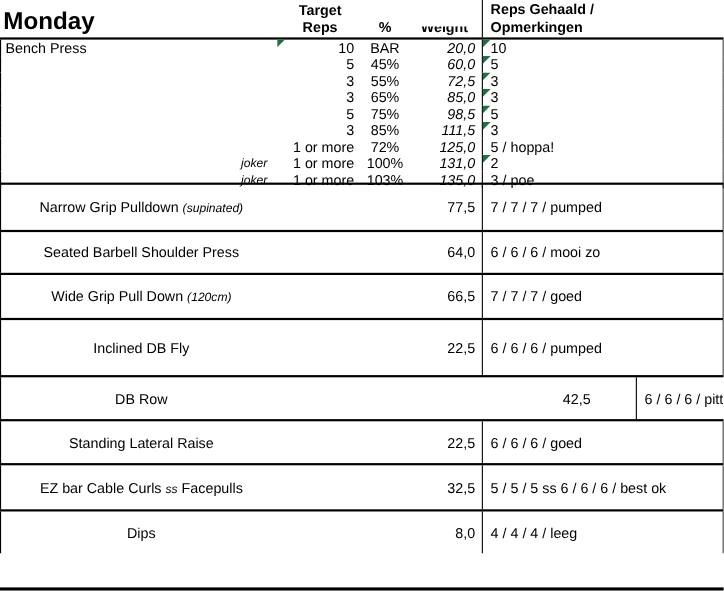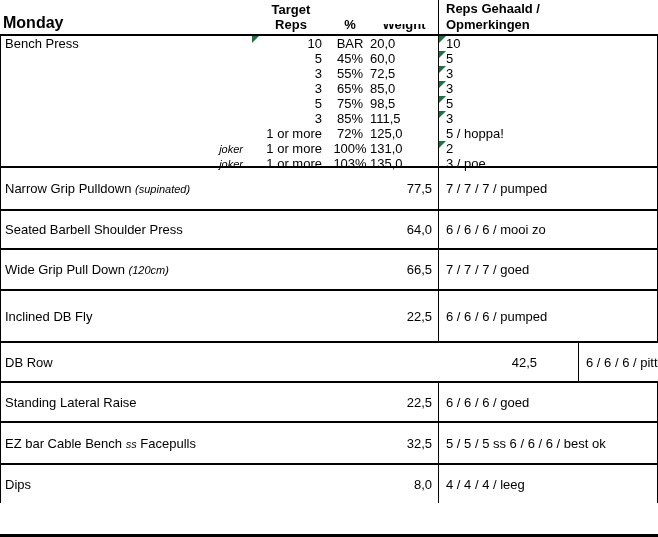--- a/index.html
+++ b/index.html
@@ -7,40 +7,40 @@
     width:658px;height:537px;box-sizing:border-box;position:relative;overflow:hidden;
     background:#fff;color:#000;
     font-family:"Liberation Sans","DejaVu Sans",sans-serif;font-size:13px;
     border-bottom:3px solid #000;
   }
   .row{display:grid;grid-template-columns:252px 78px 40px 68px 220px;}
   .cell{box-sizing:border-box;display:flex;align-items:center;overflow:hidden;white-space:nowrap;}
   
   .header{height:36px;border-bottom:2px solid #000;box-sizing:border-box;}
   .header .cell{font-weight:bold;}
-  .cell.day{align-items:flex-end;padding:0 0 2px 3px;font-size:16px;}
+  .cell.day{align-items:flex-end;padding:0 0 2px 3px;font-size:22px;}
   .cell.tgt-h{flex-direction:column;justify-content:flex-end;align-items:center;line-height:15px;padding-bottom:2px;}
   .cell.pct-h{align-items:flex-end;justify-content:center;padding-bottom:2px;}
   .cell.wgt-h{align-items:flex-end;justify-content:center;padding-bottom:2px;margin-top:24px;}
   .cell.notes{border-left:1px solid #000;padding-left:7px;position:relative;}
   .cell.notes-h{flex-direction:column;justify-content:flex-start;align-items:flex-start;line-height:16px;padding-top:1px;}
   
   .bodyrow .cell:first-child{border-left:1px solid #000;}
   .bodyrow .cell.notes{border-right:1px solid #000;}
   
   #bench-rows{height:132px;border-bottom:2px solid #000;box-sizing:border-box;display:grid;grid-auto-rows:1fr;}
   .set .cell.name{justify-content:flex-end;padding-right:9px;}
   .set .cell.name.exname{justify-content:flex-start;padding-left:4px;}
   .set .cell.target{justify-content:flex-end;padding-right:8px;position:relative;}
   .set .cell.pct{justify-content:center;}
-  .set .cell.weight{padding-right:6px;}
+  .set .cell.weight{justify-content:flex-end;padding-right:6px;font-style:italic;}
   
   .ex{border-bottom:2px solid #000;box-sizing:border-box;}
   .ex:last-child{border-bottom:none;}
-  .ex .cell.name{padding-left:4px;}
+  .ex .cell.name{padding-left:4px;justify-content:center;}
   .ex .cell.weight{justify-content:flex-end;padding-right:6px;}
   .italic-sm{font-style:italic;font-size:11px;}
   .nm{white-space:pre-wrap;}
   
   .tri{position:absolute;top:0;left:0;width:0;height:0;
        border-top:7px solid var(--flag,#1e7145);border-right:7px solid transparent;}
 </style>
 </head>
 <body>
 
@@ -286,21 +286,21 @@
         <div class="cell pct"></div>
         <div class="cell weight">
           <span>22,5</span>
         </div>
         <div class="cell notes">
           <span>6 / 6 / 6 / goed</span>
         </div>
       </div>
       <div class="row bodyrow ex" style="height: 42px;">
         <div class="cell name">
-          <span class="nm"><span>EZ bar Cable Bench</span> <span class="italic-sm">ss</span> <span>Facepulls</span></span>
+          <span class="nm"><span>EZ bar Cable Curls</span> <span class="italic-sm">ss</span> <span>Facepulls</span></span>
         </div>
         <div class="cell target"></div>
         <div class="cell pct"></div>
         <div class="cell weight">
           <span>32,5</span>
         </div>
         <div class="cell notes">
           <span>5 / 5 / 5 ss 6 / 6 / 6 / best ok</span>
         </div>
       </div>

